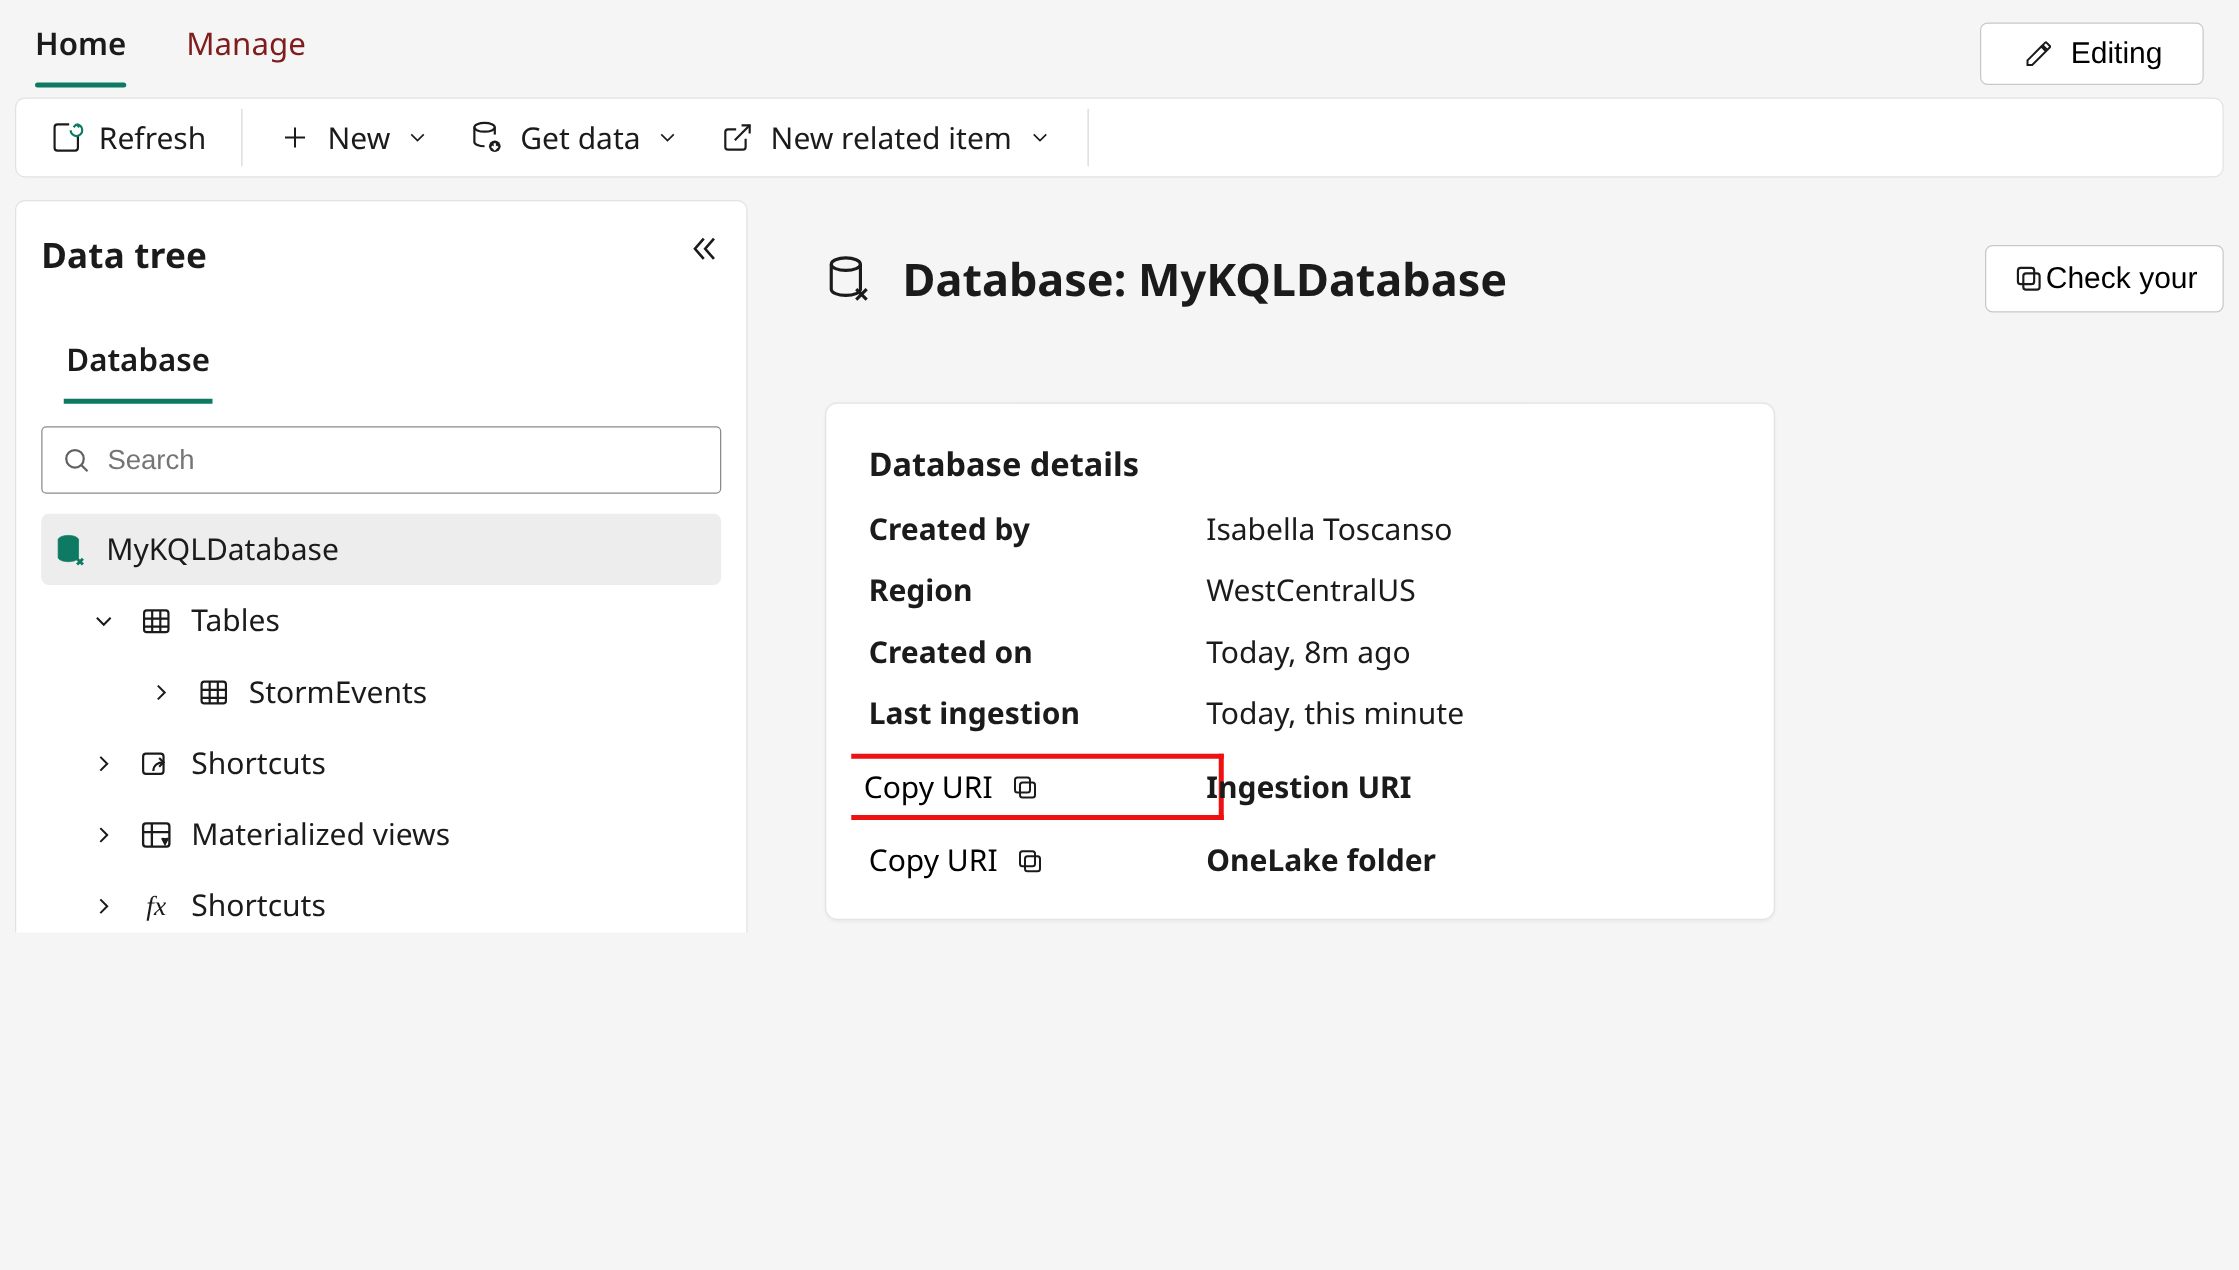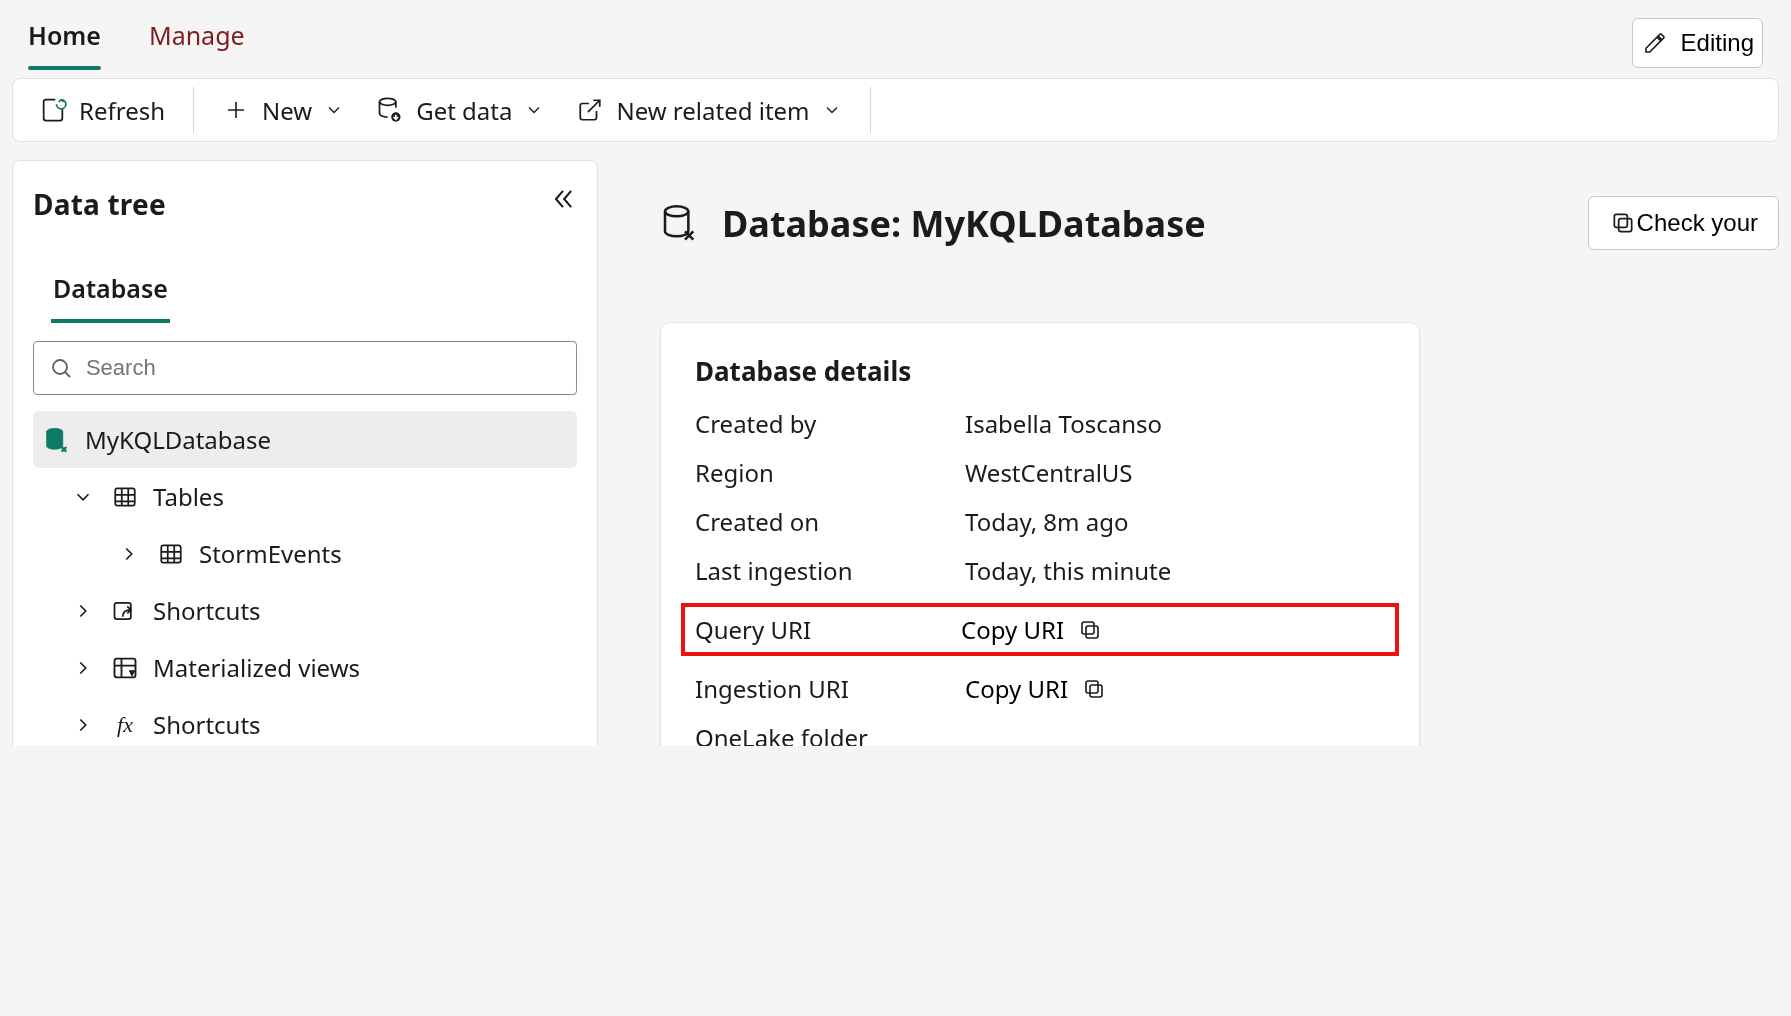--- a/index.html
+++ b/index.html
@@ -4,21 +4,21 @@
 <style>
   * { box-sizing: border-box; margin: 0; padding: 0; }
   html, body { height: 100%; font-family: "Segoe UI", system-ui, sans-serif; font-size: 20px; color: #1b1b1b; background: #f5f5f5; }
   .wrap { width: 1791px; height: 746px; background: #f5f5f5; overflow: hidden; }
 
   
   .top-tabs { display: flex; gap: 48px; padding: 18px 28px 4px 28px; }
   .top-tab { font-size: 25px; color: #7f1d1d; cursor: pointer; padding-bottom: 10px; position: relative; }
   .top-tab.active { font-weight: 600; color: #1b1b1b; }
   .top-tab.active::after { content:""; position:absolute; left:0; right:0; bottom:-2px; height:4px; background:#0f7a63; border-radius:2px; }
-  .editing-btn { margin-left:auto; background:#fff; border:1.5px solid #c8c8c8; border-radius:6px; padding:10px 8px; font-size:24px; display:flex; align-items:flex-end; gap:12px; cursor:pointer; }
+  .editing-btn { margin-left:auto; background:#fff; border:1.5px solid #c8c8c8; border-radius:6px; padding:10px 32px; font-size:24px; display:flex; align-items:flex-end; gap:12px; cursor:pointer; }
 
   
   .toolbar { margin: 6px 12px 18px 12px; background:#fff; border:1.5px solid #e2e2e2; border-radius:8px; padding: 8px 22px; display:flex; align-items:center; gap: 24px; }
   .tb-btn { display:flex; align-items:center; gap:12px; font-size:24px; color:#1b1b1b; cursor:pointer; padding: 4px 4px; }
   .divider { width:1px; height:46px; background:#d7d7d7; }
   .chev-down { display:inline-block; }
 
   
   .main-row { display:flex; gap:0; padding: 0 12px; }
   .tree-panel { width: 586px; background:#fff; border:1.5px solid #e2e2e2; border-radius:8px; padding: 24px 20px 36px 20px; }
@@ -38,21 +38,21 @@
   .indent-1 { padding-left: 36px; }
   .indent-2 { padding-left: 82px; }
 
   .db-header { display:flex; align-items:center; gap:22px; }
   .db-title { font-size:36px; font-weight:700; }
   .chk-btn { background:#fff; border:1.5px solid #c8c8c8; border-radius:6px; padding:12px 20px; font-size:24px; display:flex; align-items:center; cursor:pointer; margin-left:auto; }
 
   .card { margin-top: 72px; background:#fff; border:1.5px solid #e3e3e3; border-radius:10px; padding: 30px 34px 30px 34px; max-width: 760px; box-shadow: 0 1px 3px rgba(0,0,0,0.05); }
   .card h2 { font-weight:700; font-size:26px; margin-bottom: 18px; }
   .kv { display:grid; grid-template-columns: 270px 1fr; row-gap: 16px; font-size:24px; align-items:center; }
-  .k { font-weight:400; }
+  .k { font-weight:700; }
   .copy-link { color:#000000; display:flex; align-items:center; gap:12px; cursor:pointer; }
   .hl { border:4px solid #e11; padding: 6px 10px; margin-left:-14px; margin-right:-14px; }
 
   svg { display:block; }
   .icon-box { width:28px; height:28px; display:flex; align-items:center; justify-content:center; }
 </style>
 </head>
 <body>
 
 <div class="wrap">
@@ -287,21 +287,20 @@
 
           <div class="k">Region</div>
           <div>WestCentralUS</div>
 
           <div class="k">Created on</div>
           <div>Today, 8m ago</div>
 
           <div class="k">Last ingestion</div>
           <div>Today, this minute</div>
 
-          <div class="k hl" style="border-right:0;">Query URI</div>
           <div class="hl" style="border-left:0;">
             <span class="copy-link">
               <span>Copy URI</span>
               <span class="icon-box">
                 <svg width="24" height="24" viewBox="0 0 24 24" fill="none" stroke="#1b1b1b" stroke-width="1.6">
                     <rect x="8" y="8" width="12" height="12" rx="2"></rect>
                     <rect x="4" y="4" width="12" height="12" rx="2"></rect>
                   </svg>
               </span>
             </span>

